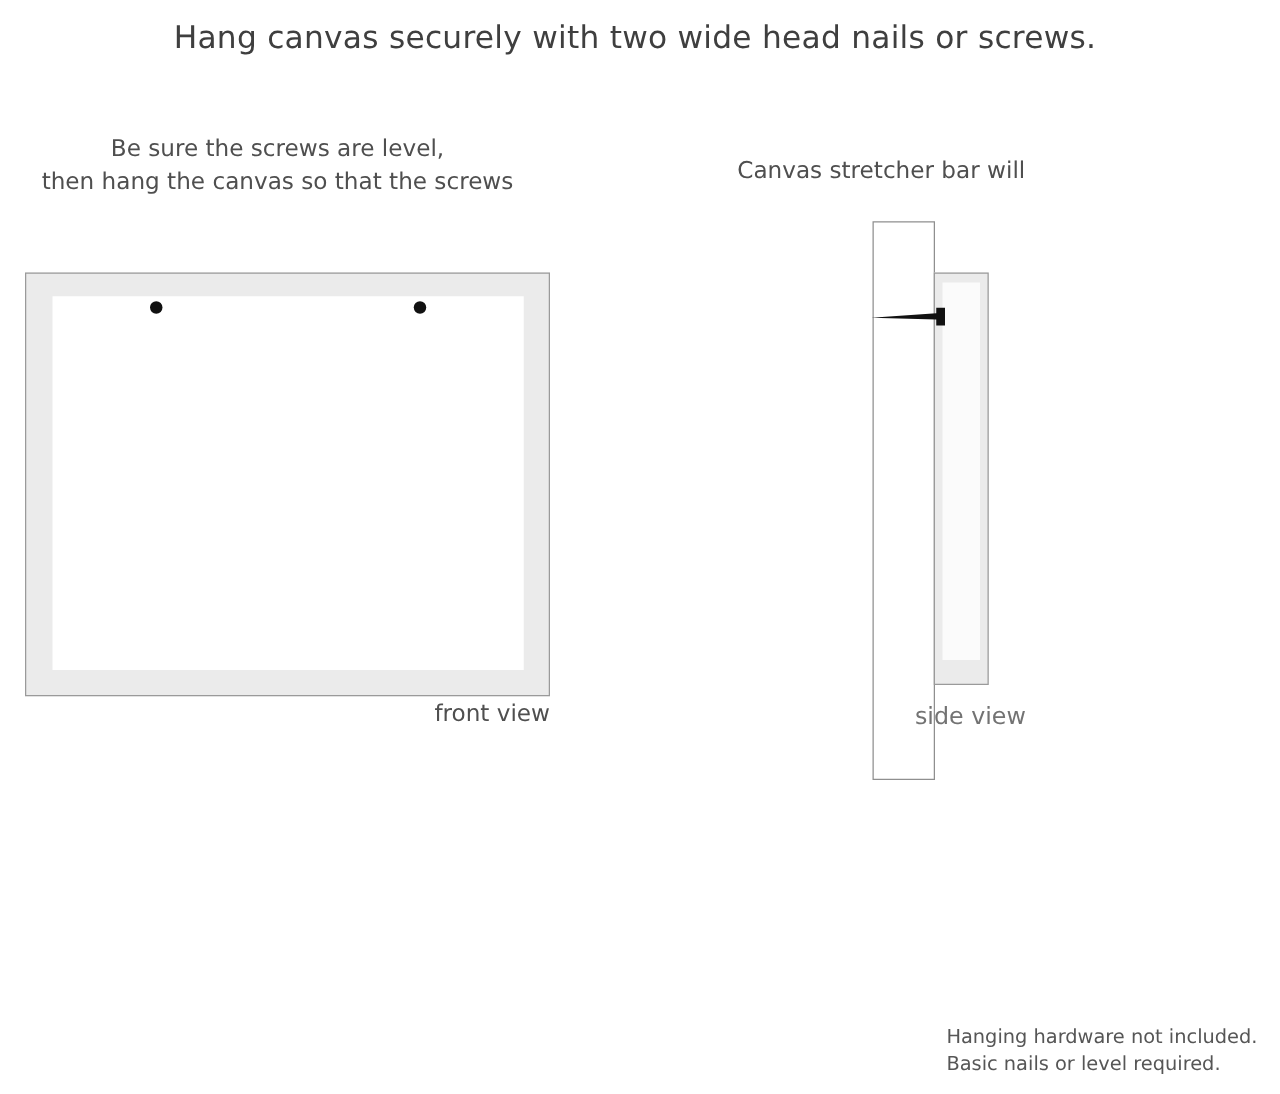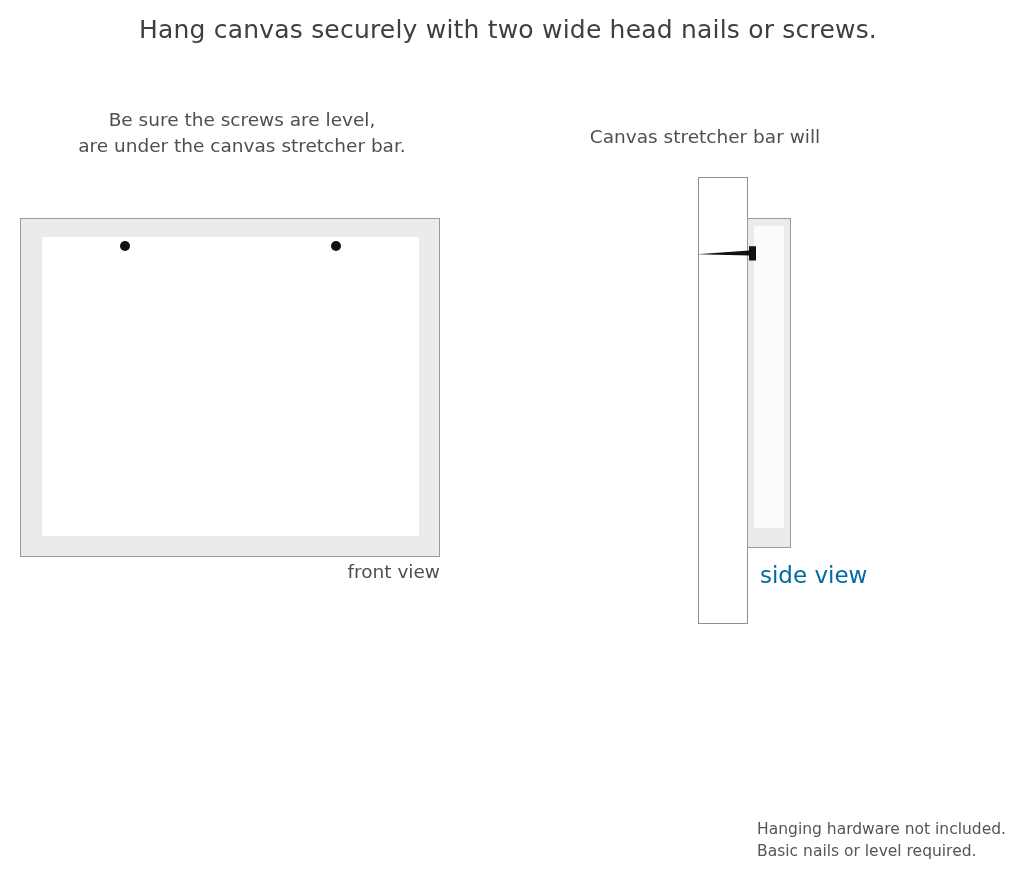--- a/index.html
+++ b/index.html
@@ -31,21 +31,21 @@
   }
 
   
   .caption {
     position: absolute;
     text-align: center;
     font-size: 18.5px;
     line-height: 25.5px;
     color: #4f4f4f;
   }
-  #caption-front { left: 32px; top: 107px; width: 420px; }
+  #caption-front { left: 12px; top: 107px; width: 420px; }
   #caption-side  { left: 585px; top: 124px; width: 240px; }
   .caption div { white-space: nowrap; }
 
   
   #front-view {
     position: absolute;
     left: 20px;
     top: 218px;
     width: 420px;
     height: 339px;
@@ -120,24 +120,24 @@
   #side-screw {
     position: absolute;
     left: 7px;
     top: 72px;
     width: 68px;
     height: 22px;
   }
 
   #label-side-view {
     position: absolute;
-    left: 760px;
+    left: 732px;
     top: 562px;
-    font-size: 23px;
-    color: #0369a1;
+    font-size: 19px;
+    color: #737373;
     white-space: nowrap;
   }
 
   
   #footer-note {
     position: absolute;
     right: 18px;
     top: 818px;
     font-size: 15.5px;
     line-height: 22px;
@@ -145,21 +145,21 @@
   }
   #footer-note div { white-space: nowrap; }
 </style>
 </head>
 <body>
 
 <div id="headline">Hang canvas securely with two wide head nails or screws.</div>
 
 <div class="caption" id="caption-front">
   <div>Be sure the screws are level,</div>
-  <div>are under the canvas stretcher bar.</div>
+  <div>then hang the canvas so that the screws</div>
 </div>
 
 <div class="caption" id="caption-side">
   <div>Canvas stretcher bar will</div>
 </div>
 
 <div id="front-view">
   <div id="front-canvas-inner"></div>
   <div class="screw-dot" id="screw-dot-left"></div>
   <div class="screw-dot" id="screw-dot-right"></div>

